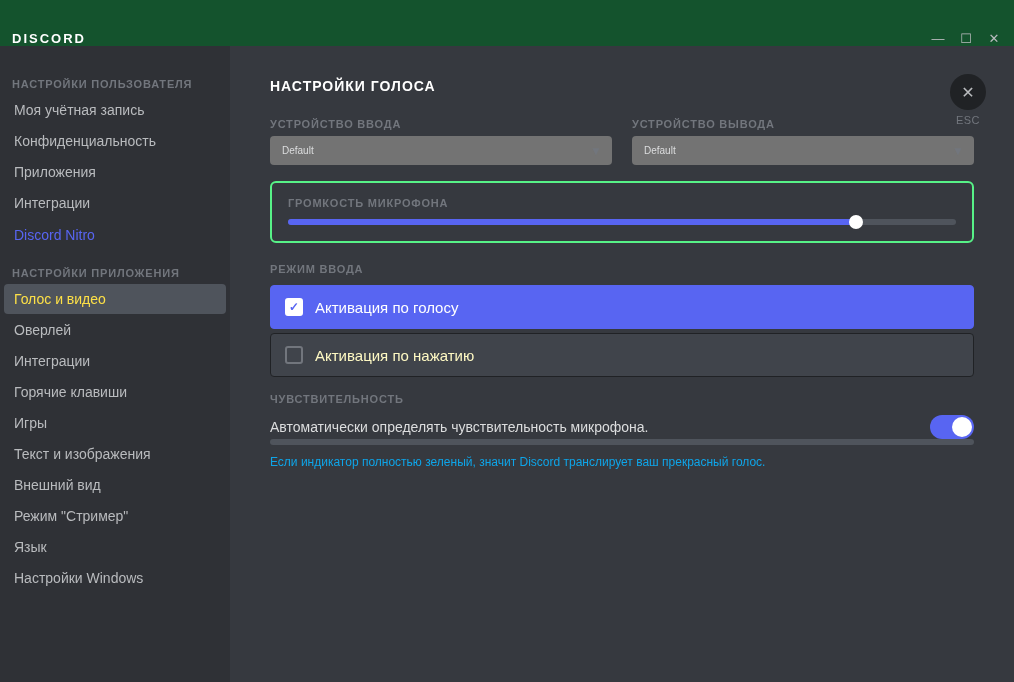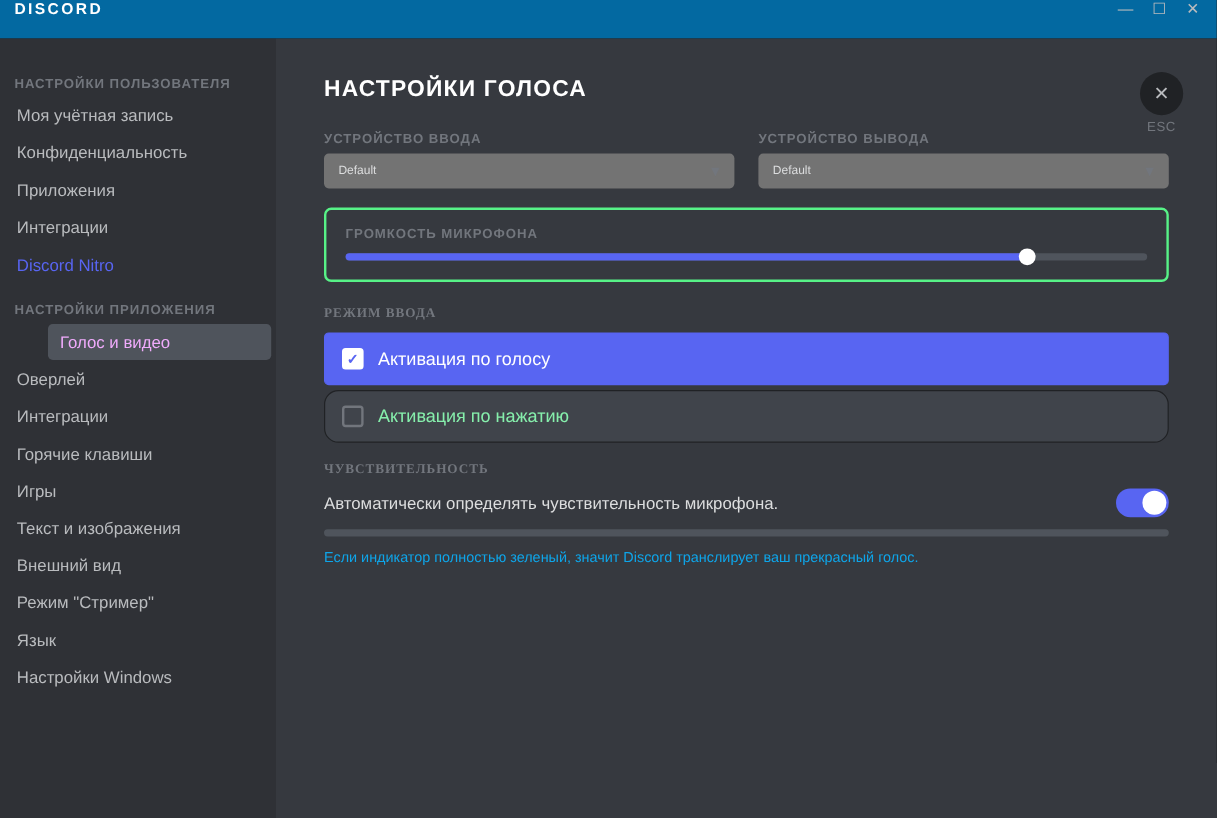--- a/index.html
+++ b/index.html
@@ -6,24 +6,24 @@
     body {
       width: 1014px;
       height: 682px;
       background: #202225;
       font-family: 'Segoe UI', Arial, sans-serif;
       overflow: hidden;
       display: flex;
       flex-direction: column;
     }
     .title-bar {
-      height: 32px;
-      background: #0369a1;
-      display: flex;
-      align-items: flex-start;
+      height: 46px;
+      background: #14532d;
+      display: flex;
+      align-items: flex-end;
       justify-content: space-between;
       padding: 0 12px;
       flex-shrink: 0;
     }
     .title-bar-logo {
       color: #fff;
       font-size: 13px;
       font-weight: 700;
       letter-spacing: 2px;
     }
@@ -61,34 +61,34 @@
       margin-top: 8px;
     }
     .sidebar-item {
       color: #b9bbbe;
       font-size: 14px;
       padding: 7px 10px;
       border-radius: 4px;
       cursor: pointer;
       margin: 1px 0;
     }
-    .sidebar-item.active { background: #4f545c; color: #f0abfc; margin-left: 36px; }
+    .sidebar-item.active { background: #4f545c; color: #fde047; }
     .sidebar-item.discord-nitro { color: #5865f2; font-size: 14px; padding: 8px 10px; }
 
     
     .main-content {
       flex: 1;
       background: #36393f;
       padding: 32px 40px 32px 40px;
       overflow-y: auto;
       position: relative;
     }
     .page-title {
       color: #fff;
-      font-size: 19px;
+      font-size: 14px;
       font-weight: 700;
       letter-spacing: 1px;
       text-transform: uppercase;
       margin-bottom: 24px;
     }
     .close-btn {
       position: absolute;
       top: 28px;
       right: 28px;
       width: 36px;
@@ -206,42 +206,40 @@
     }
 
     
     .section-label {
       color: #72767d;
       font-size: 11px;
       font-weight: 700;
       text-transform: uppercase;
       letter-spacing: 0.8px;
       margin-bottom: 10px;
-      font-family: Liberation Serif, serif;
     }
     .mode-option {
       display: flex;
       align-items: flex-end;
       gap: 12px;
       padding: 12px 14px;
       border-radius: 4px;
       margin-bottom: 4px;
       border: 1px solid #202225;
       cursor: pointer;
       font-size: 15px;
     }
     .mode-option.selected {
       background: #5865f2;
       color: #fff;
       border-color: #5865f2;
     }
     .mode-option:not(.selected) {
       background: #40444b;
-      color: #86efac;
-      border-radius: 12px;
+      color: #fef9c3;
     }
     .checkbox {
       width: 18px;
       height: 18px;
       border-radius: 3px;
       border: 2px solid #72767d;
       background: transparent;
       display: flex;
       align-items: center;
       justify-content: center;
@@ -257,21 +255,20 @@
       font-size: 12px;
       font-weight: 700;
     }
 
     
     .sensitivity-section { margin-top: 16px; }
     .sensitivity-row {
       display: flex;
       align-items: center;
       justify-content: space-between;
-      margin-bottom: 10px;
     }
     .sensitivity-text {
       color: #dcddde;
       font-size: 14px;
     }
     
     .toggle {
       width: 44px;
       height: 24px;
       border-radius: 12px;

